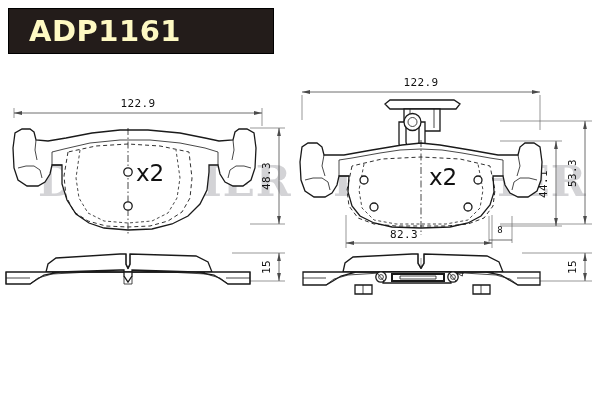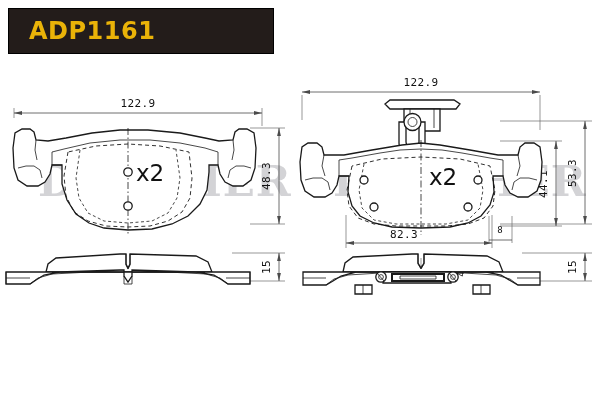--- a/index.html
+++ b/index.html
@@ -28,24 +28,24 @@
     width: 266px;
     height: 46px;
     background: #231c1a;
     border: 1px solid #000000;
     box-sizing: border-box;
     display: flex;
     align-items: center;
     padding-left: 20px;
   }
   #partnumber {
-    color: #eab308;
+    color: #fef9c3;
     font-family: "DejaVu Sans", sans-serif;
     font-weight: bold;
-    font-size: 24px;
+    font-size: 29px;
     letter-spacing: 0.5px;
     line-height: 1;
   }
   svg#drawing {
     position: absolute;
     left: 0; top: 0;
     width: 600px;
     height: 400px;
     display: block;
   }

